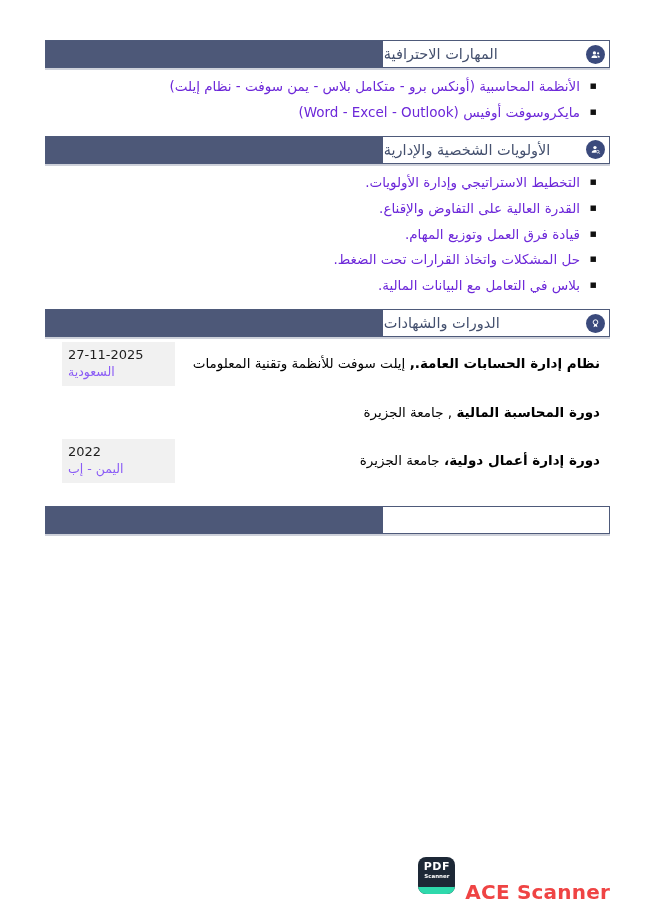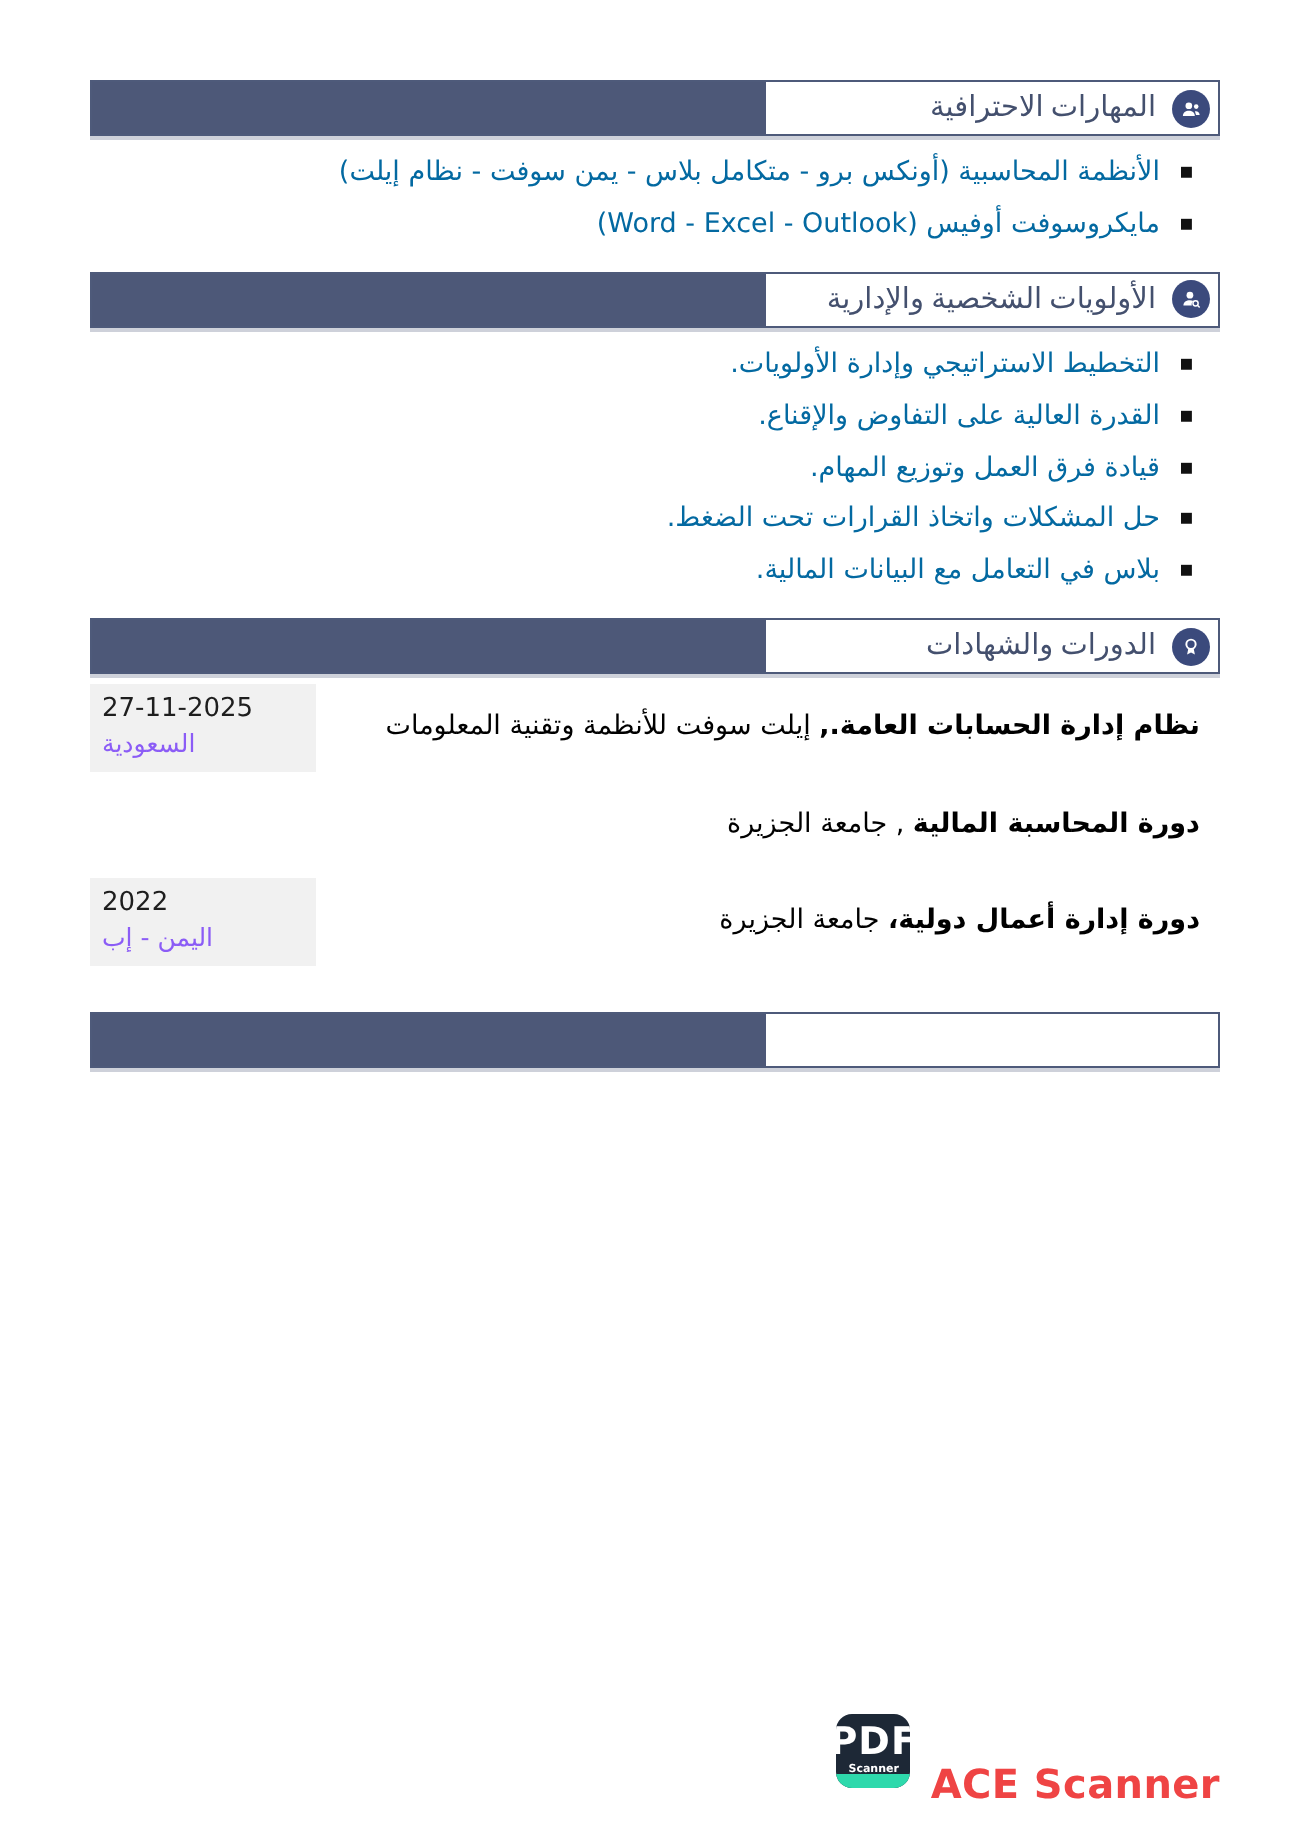--- a/index.html
+++ b/index.html
@@ -17,60 +17,60 @@
   .section-bar {
     height: 28px;
     border: 1px solid #4e5a7a;
     background: #fff;
     display: flex;
     align-items: stretch;
     box-shadow: 0 2px 0 rgba(78,90,122,.28);
   }
   .bar-fill { width: 60%; background: #4d5878; border-right: 1px solid #fff; }
   .bar-right {
-    flex: 1; display: flex; align-items: center; justify-content: flex-end;
-    gap: 8px; padding: 0 4px 0 0; font-family: Liberation Serif, serif;
+    flex: 1; display: flex; align-items: center; justify-content: space-between;
+    gap: 8px; padding: 0 4px 0 0;
   }
   .bar-title {
     color: #44506e; font-size: 14.5px; font-weight: 500;
     direction: rtl; white-space: nowrap;
   }
   .bar-icon {
     width: 19px; height: 19px; border-radius: 50%;
     background: #3b4a7c; flex: 0 0 auto;
     display: flex; align-items: center; justify-content: center;
   }
   .bar-icon svg { width: 13px; height: 13px; display: block; }
 
   
   ul.bullets {
     direction: rtl; list-style: none;
     padding: 9px 13px 0 0; margin: 0 0 8px 0;
   }
   ul.bullets li {
     position: relative; padding-right: 17px;
-    font-size: 13.5px; line-height: 1.4; color: #0369a1;
+    font-size: 13.5px; line-height: 1.4; color: #6d28d9;
     margin-bottom: 7px; text-align: right;
   }
   ul.bullets li::before {
     content: "▪"; position: absolute; right: 0; top: 1px;
     font-size: 11px; color: #111;
   }
 
   
   .courses { margin-top: 5px; }
   .course-row { display: flex; direction: rtl; margin-bottom: 17px; }
   .course-title {
     flex: 1; align-self: center; text-align: right;
     padding-left: 14px; padding-right: 10px;
     color: #000000; font-size: 13.5px; line-height: 1.45;
   }
   .course-title .t-bold { font-weight: 700; }
   .date-box {
-    width: 113px; flex: 0 0 auto;
+    width: 113px; margin-left: 17px; flex: 0 0 auto;
     background: #f1f1f1; padding: 4px 9px 5px 6px;
     direction: rtl; text-align: left; align-self: flex-start;
   }
   .date-box .d-date { font-size: 13px; color: #1e1e1e; line-height: 1.35; direction: ltr; }
   .date-box .d-loc  { font-size: 12.5px; color: #8b5cf6; line-height: 1.35; }
 
   .gap-sm { height: 6px; }
   .top-gap { height: 40px; }
 
   
@@ -78,21 +78,21 @@
     position: absolute; right: 39px; bottom: 15px;
     display: flex; align-items: center; gap: 10px;
   }
   .pdf-badge {
     width: 37px; height: 37px; border-radius: 8px;
     background: #1d2836; position: relative; overflow: hidden;
     display: flex; flex-direction: column; align-items: center;
     padding-top: 4px;
   }
   .pdf-badge .pdf-line1 {
-    color: #fff; font-weight: 700; font-size: 19px; line-height: 1.1;
+    color: #fff; font-weight: 700; font-size: 11px; line-height: 1.1;
     letter-spacing: .5px;
   }
   .pdf-badge .pdf-line2 {
     color: #fff; font-weight: 700; font-size: 5.5px; line-height: 1.2;
   }
   .pdf-badge .teal-strip {
     position: absolute; bottom: 0; left: 0; width: 100%; height: 7px;
     background: #2ed9ac;
   }
   .brand-name {

